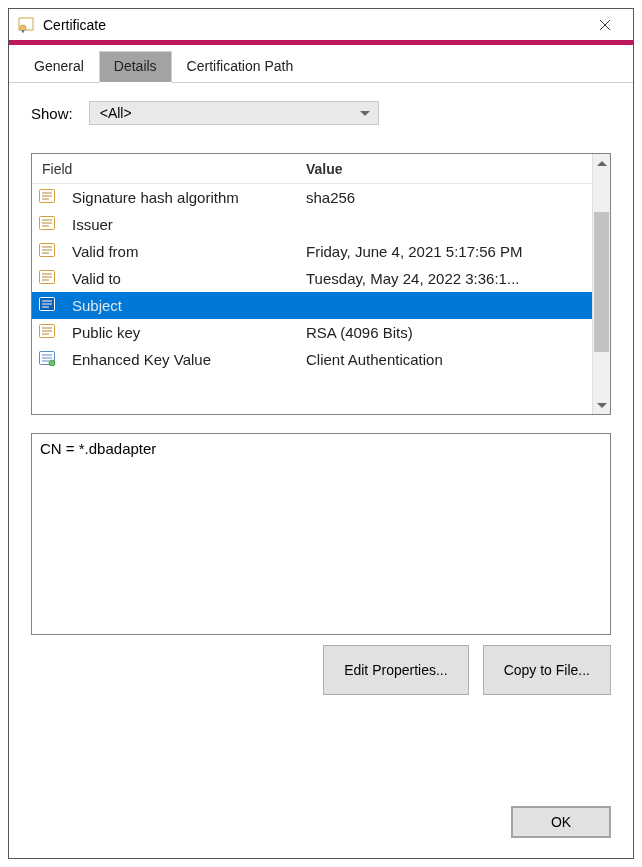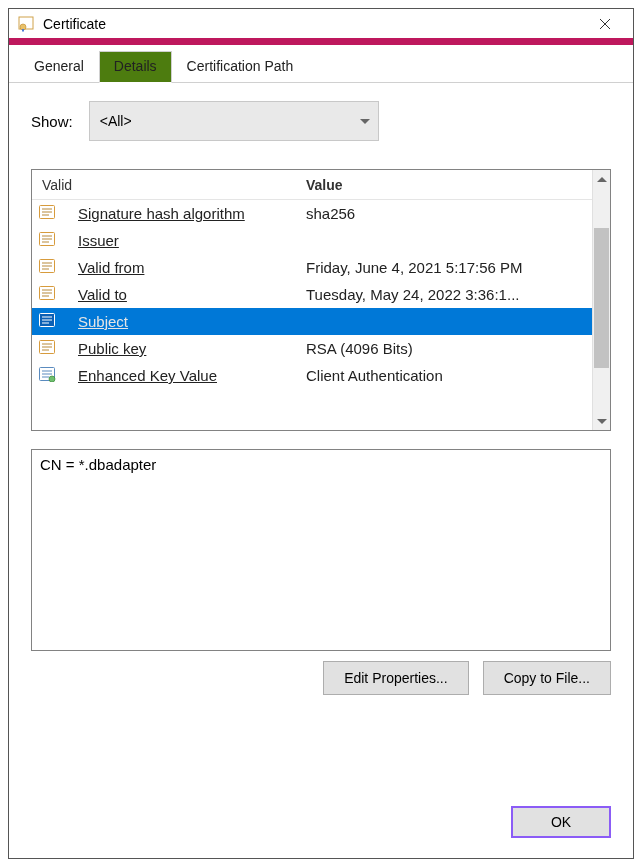--- a/index.html
+++ b/index.html
@@ -1,57 +1,57 @@
 <!DOCTYPE html>
 <html><head>
   <meta charset="utf-8">
   <style>
     * { box-sizing: border-box; font-family: "Segoe UI", Tahoma, sans-serif; }
     body { margin: 0; padding: 8px; background: #fff; }
     .window { width: 626px; height: 851px; border: 1px solid #555; background: #fff; display: flex; flex-direction: column; }
-    .titlebar { height: 36px; display: flex; align-items: center; padding: 0 8px; border-bottom: 7px solid #be185d; justify-content: center; }
+    .titlebar { height: 36px; display: flex; align-items: center; padding: 0 8px; border-bottom: 5px solid #be185d; justify-content: center; }
     .titlebar-icon { width: 18px; height: 18px; margin-right: 8px; }
     .cert-icon-svg { width: 18px; height: 18px; }
     .titlebar-title { font-size: 14px; flex: 1; color: #000; }
     .close-btn { width: 40px; height: 30px; display:flex; align-items:center; justify-content:center; cursor: default; }
     .close-btn svg { width: 12px; height: 12px; }
     .tabs { display: flex; margin-top: 6px; padding: 0 10px; border-bottom: 1px solid #d0d0d0; position: relative; }
     .tab { padding: 6px 14px 8px; font-size: 14px; color: #222; cursor: default; border: 1px solid transparent; border-bottom: none; background: transparent; margin-bottom: -1px; }
-    .tab.active { background: #4d7c0f; border-color: #d0d0d0; border-bottom: 1px solid #fff; }
+    .tab.active { background: #a3a3a3; border-color: #d0d0d0; border-bottom: 1px solid #fff; }
     .content { flex: 1; padding: 18px 22px 12px; display: flex; flex-direction: column; }
     .show-row { display: flex; align-items: center; margin-bottom: 28px; gap: 16px; }
     .show-label { font-size: 15px; }
-    .show-select { width: 290px; height: 40px; background: #e9e9e9; border: 1px solid #c8c8c8; display: flex; align-items:center; justify-content: space-between; padding: 0 8px 0 10px; font-size: 14px; cursor: default;}
+    .show-select { width: 290px; height: 24px; background: #e9e9e9; border: 1px solid #c8c8c8; display: flex; align-items:center; justify-content: space-between; padding: 0 8px 0 10px; font-size: 14px; cursor: default;}
     .listbox { height: 262px; border: 1px solid #828282; display: flex; position: relative; }
     .list-inner { flex: 1; display: flex; flex-direction: column; overflow: hidden; }
     .list-header { display: flex; border-bottom: 1px solid #e5e5e5; height: 30px; align-items: center; font-size: 14px; color: #333; }
     .col-field { width: 268px; padding-left: 10px; }
     .col-value { flex: 1; padding-left: 6px; font-weight: bold; }
     .list-rows { flex:1; overflow: hidden; }
     .row { display: flex; align-items: center; height: 27px; font-size: 15px; color: #222; }
-    .row .cell-field { width: 268px; display: flex; align-items: center; padding-left: 6px; gap: 22px; white-space: nowrap; overflow: hidden; text-decoration: underline; }
+    .row .cell-field { width: 268px; display: flex; align-items: center; padding-left: 6px; gap: 16px; white-space: nowrap; overflow: hidden; }
     .row .cell-value { flex:1; padding-left: 6px; white-space: nowrap; overflow: hidden; text-overflow: ellipsis;}
     .row.selected { background: #0078d7; color: #e5e5e5; }
     .row.link .cell-value { color: #0099ff; }
     .field-icon { width: 18px; height: 16px; flex-shrink: 0; }
     .field-icon rect.box { fill: #fff; stroke: #d79b3c; stroke-width:1;}
     .field-icon .lines line { stroke:#b7893a; stroke-width:1;}
     .field-icon.v2 rect.box { fill:#fff; stroke:#5a8bbf;}
     .field-icon.v2 .lines line { stroke:#5a8bbf;}
     .field-icon.sel rect.box { fill:#0b60b5; stroke:#fff;}
     .field-icon.sel .lines line{ stroke:#fff;}
     .scrollbar { width: 18px; background: #f0f0f0; border-left: 1px solid #e0e0e0; display:flex; flex-direction: column; }
     .sb-btn { height: 18px; display:flex; align-items:center; justify-content:center; }
     .sb-track { flex:1; position:relative; }
     .sb-thumb { position:absolute; left:1px; right:1px; top:40px; height:140px; background:#c2c2c2; }
     .detail-box { margin-top: 18px; height: 202px; border: 1px solid #828282; padding: 6px 8px; font-size: 15px; color: #000; overflow: hidden; }
     .btn-row { display: flex; justify-content:flex-end; gap: 14px; margin-top: 10px; }
-    .btn { height: 34px; padding: 0 20px; background: #e1e1e1; border: 1px solid #adadad; font-size: 14px; cursor: default; display:flex; align-items:center; }
+    .btn { height: 50px; padding: 0 20px; background: #e1e1e1; border: 1px solid #adadad; font-size: 14px; cursor: default; display:flex; align-items:center; }
     .footer { padding: 16px 22px 20px; display:flex; justify-content:flex-end; }
-    .ok-btn { width: 100px; height: 32px; border: 2px solid #8b5cf6; background: #e1e1e1; font-size: 14px; display:flex; align-items:center; justify-content:center; cursor: default;}
+    .ok-btn { width: 100px; height: 32px; border: 2px solid #a3a3a3; background: #e1e1e1; font-size: 14px; display:flex; align-items:center; justify-content:center; cursor: default;}
     .chev { width: 0; height:0; border-left:5px solid transparent; border-right:5px solid transparent; }
     .chev.down { border-top:5px solid #666; }
     .chev.up { border-bottom:5px solid #666; }
   </style>
 </head>
 <body>
 
 <div class="window">
   <div class="titlebar">
     <span class="titlebar-icon">
@@ -81,21 +81,21 @@
       <span class="show-label">Show:</span>
       <div class="show-select">
         <span>&lt;All&gt;</span>
         <span class="chev down"></span>
       </div>
     </div>
 
     <div class="listbox">
       <div class="list-inner">
         <div class="list-header">
-          <div class="col-field">Valid</div>
+          <div class="col-field">Field</div>
           <div class="col-value">Value</div>
         </div>
         <div class="list-rows" id="rows-container">
             <div class="row">
     <div class="cell-field">
       <span><svg class="field-icon" viewBox="0 0 18 16">
     <rect class="box" x="1.5" y="1.5" width="15" height="13" rx="1"></rect>
     <g class="lines">
       <line x1="4" y1="5" x2="14" y2="5"></line>
       <line x1="4" y1="8" x2="14" y2="8"></line>

